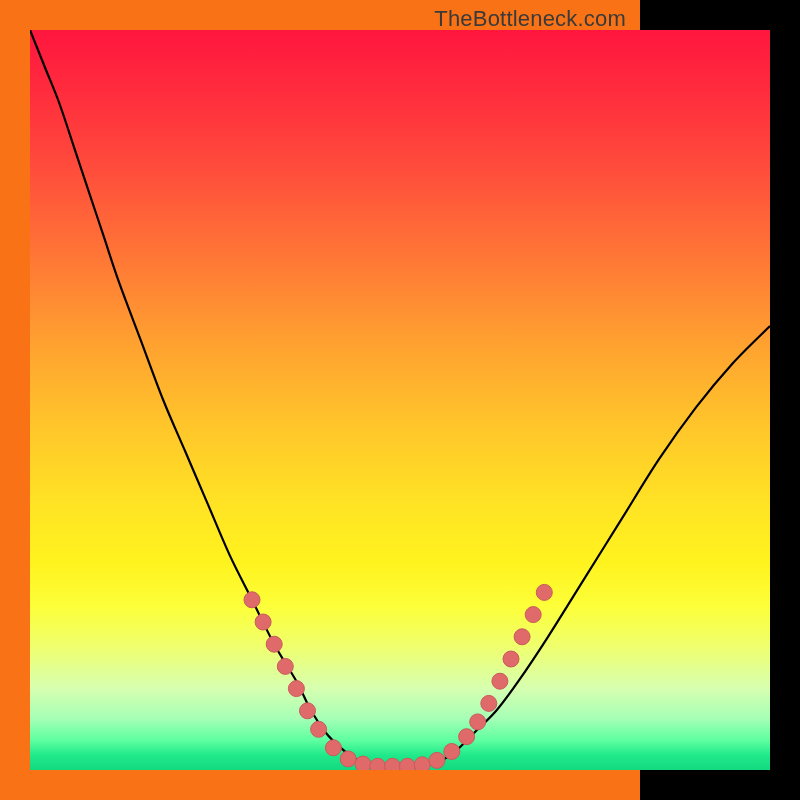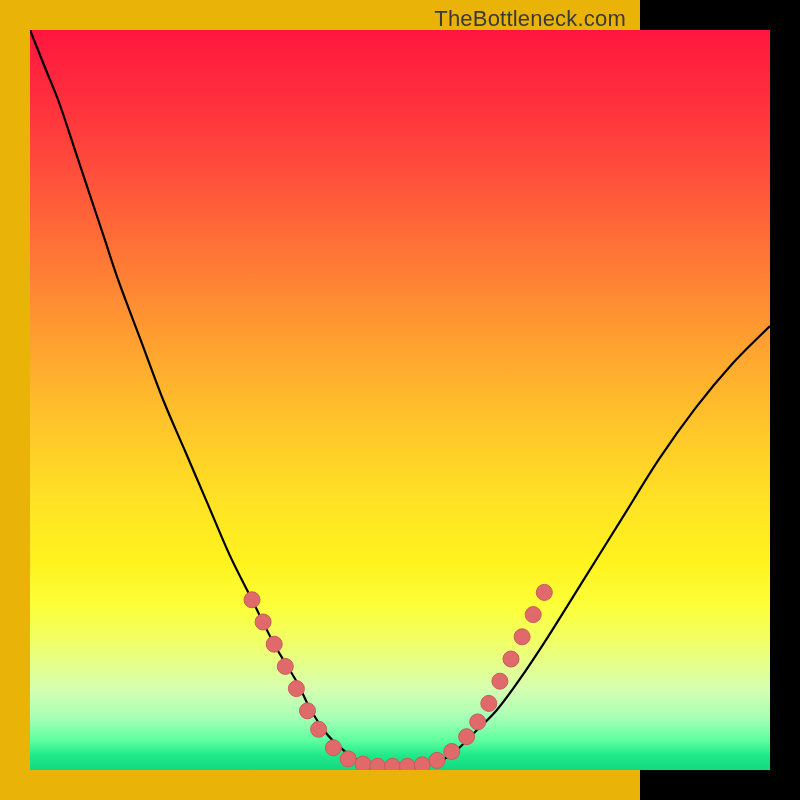--- a/index.html
+++ b/index.html
@@ -8,21 +8,21 @@
     width: 800px;
     height: 800px;
     overflow: hidden;
     background: #000;
     font-family: Arial, Helvetica, sans-serif;
   }
   .frame {
     position: absolute;
     left: 0; top: 0;
     width: 640px; height: 800px;
-    background: #eab308;
+    background: #f97316;
   }
   .plot {
     position: absolute;
     left: 30px;
     top: 30px;
     width: 740px;
     height: 740px;
     overflow: hidden;
   }
   .gradient {

